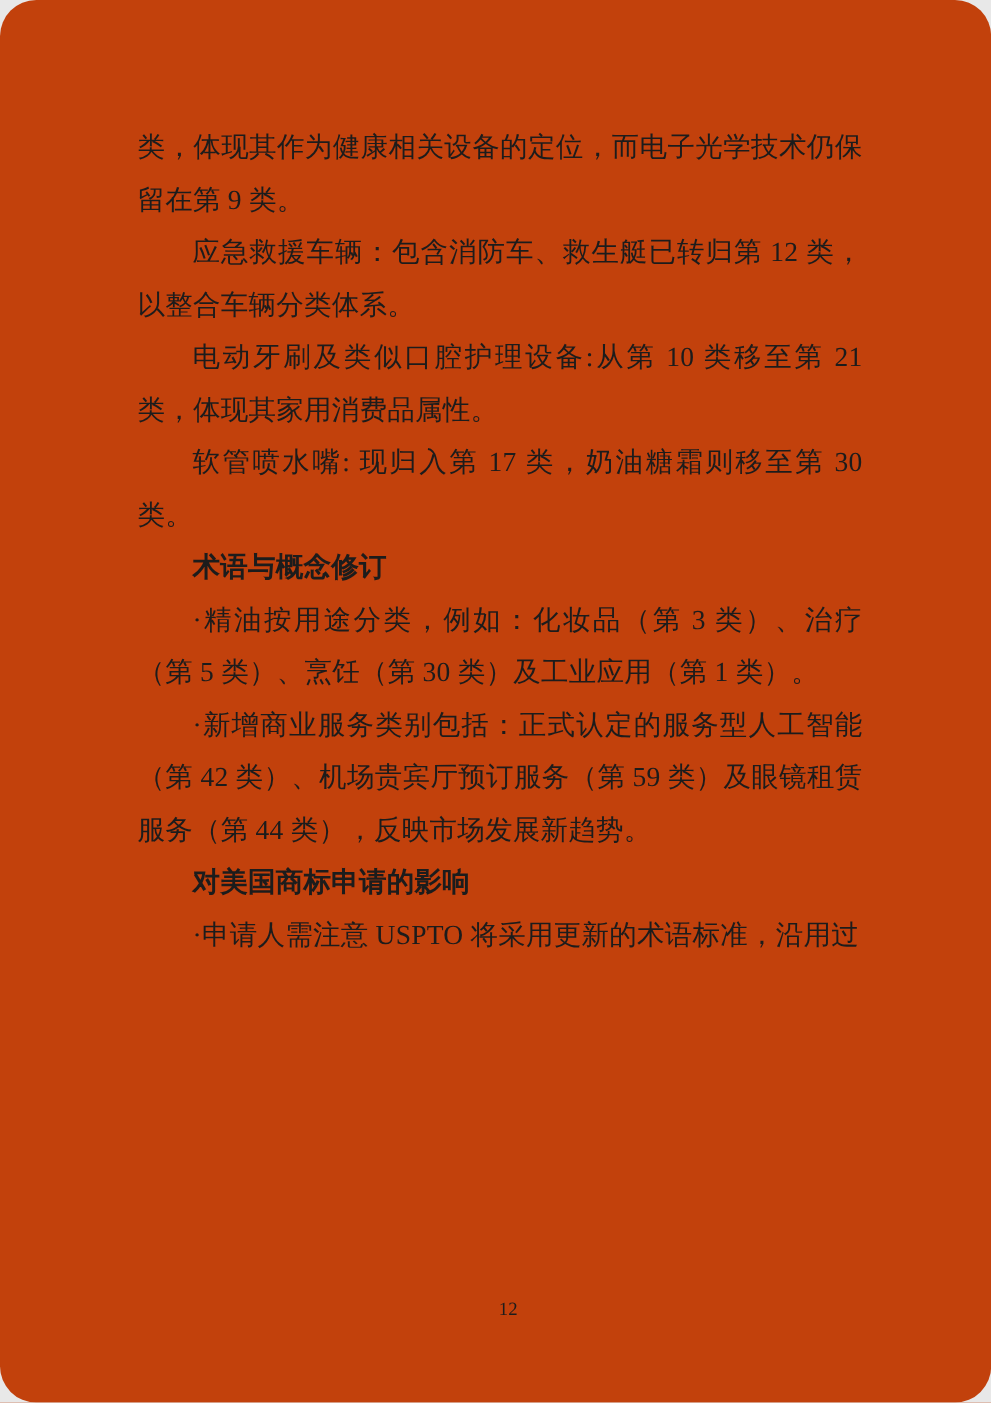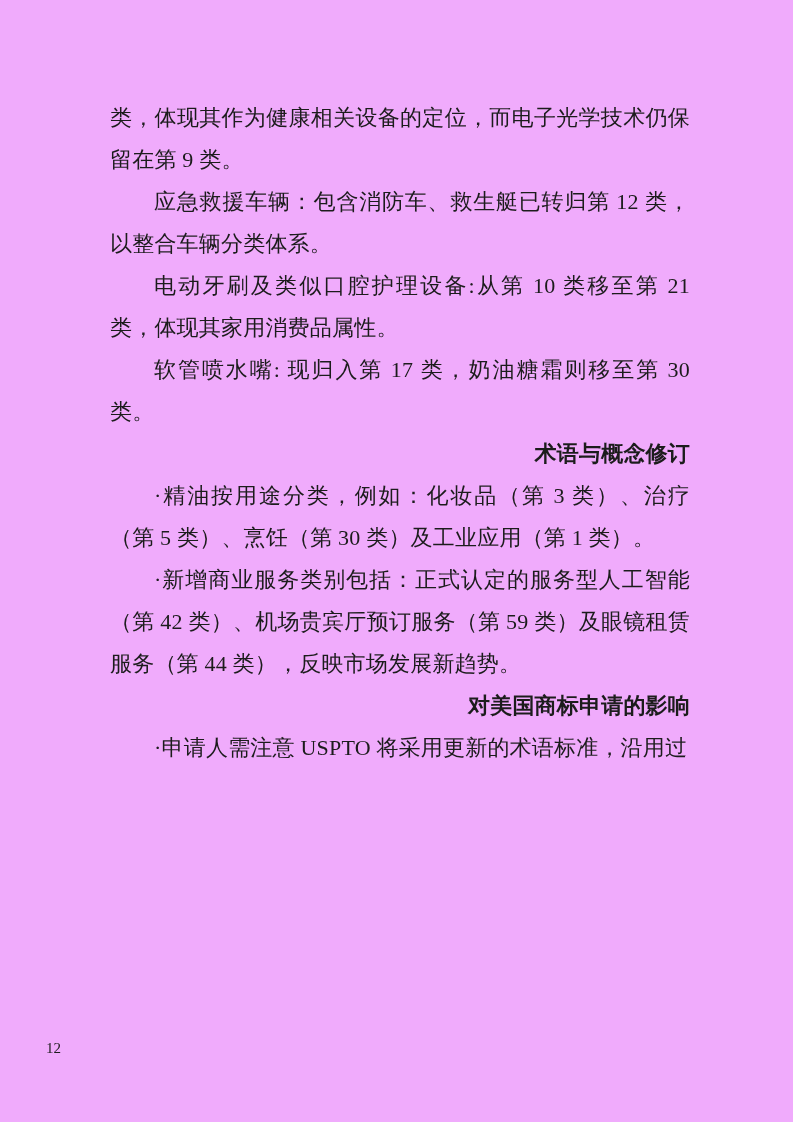--- a/index.html
+++ b/index.html
@@ -5,24 +5,25 @@
   html, body {
     margin: 0;
     padding: 0;
     background: #e8e8e8;
   }
   .page {
     position: relative;
     width: 793px;
     height: 1122px;
     margin: 0 auto;
-    background: #f0abfc;
+    background: #c2410c;
     overflow: hidden;
     font-family: "Liberation Serif", "DejaVu Serif", serif;
     color: #1c1c1c;
+    border-radius: 29px;
   }
   .content {
     position: absolute;
     top: 97px;
     left: 110px;
     width: 580px;
   }
   .content p {
     margin: 0;
     font-size: 22px;
@@ -31,32 +32,33 @@
     text-justify: inter-character;
     letter-spacing: 0.2px;
     word-break: break-all;
   }
   .content p.indent {
     text-indent: 2em;
   }
   .content p.heading {
     font-weight: bold;
     text-indent: 2em;
-    text-align: right;
+    text-align: left;
   }
   .page-number {
     position: absolute;
     top: 1038px;
     left: 0;
     width: 100%;
+    text-align: center;
     font-size: 15px;
     line-height: 20px;
     color: #1c1c1c;
     
-    padding-left: 46px;
+    padding-left: 20px;
     box-sizing: border-box;
   }
 </style>
 </head>
 <body>
 
 <div class="page">
   <div class="content">
     <p class="plain">类，体现其作为健康相关设备的定位，而电子光学技术仍保留在第 9 类。</p>
     <p class="indent">应急救援车辆：包含消防车、救生艇已转归第 12 类，以整合车辆分类体系。</p>

